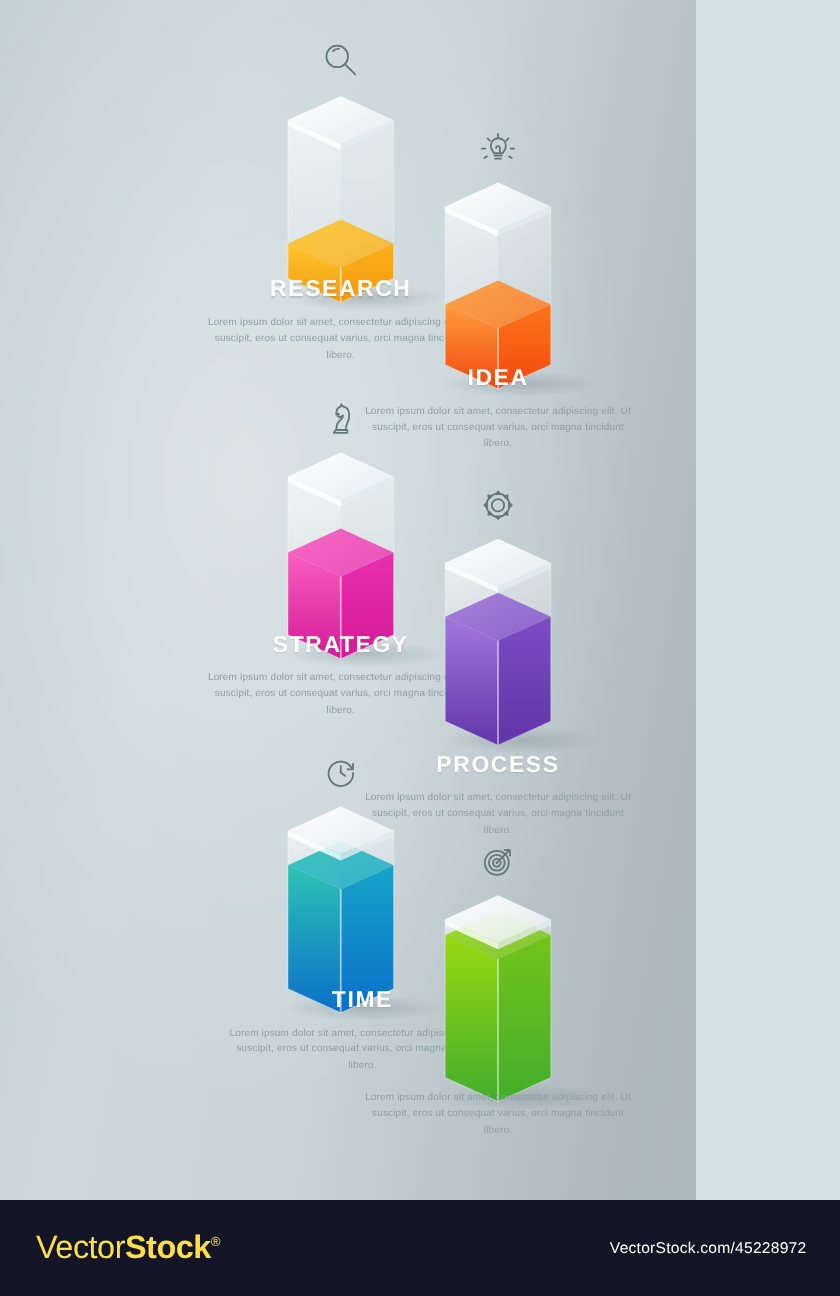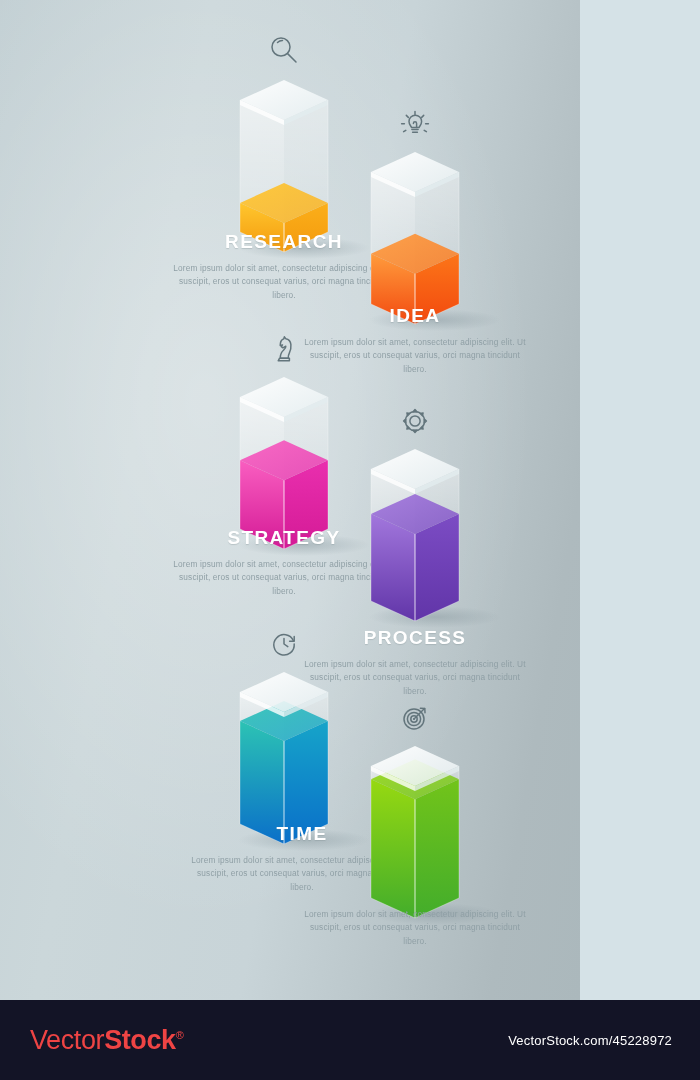--- a/index.html
+++ b/index.html
@@ -56,21 +56,21 @@
     color:#8f9fa5;
   }
 
   
   #footer {
     position:absolute; left:0; top:1000px; width:700px; height:80px;
     background:#131426;
   }
   #wm-logo {
     position:absolute; left:30px; top:50%; transform:translateY(-50%);
-    color:#ef4444; font-size:27px; letter-spacing:-.4px; white-space:nowrap;
+    color:#fde047; font-size:27px; letter-spacing:-.4px; white-space:nowrap;
   }
   #wm-logo .thin { font-weight:300; }
   #wm-logo .bold { font-weight:bold; }
   #wm-logo .reg  { font-size:11px; vertical-align:super; font-weight:400; }
   #wm-url {
     position:absolute; right:28px; top:50%; transform:translateY(-50%);
     color:#fff; font-size:13px; letter-spacing:.2px; white-space:nowrap;
   }
 </style>
 </head>

